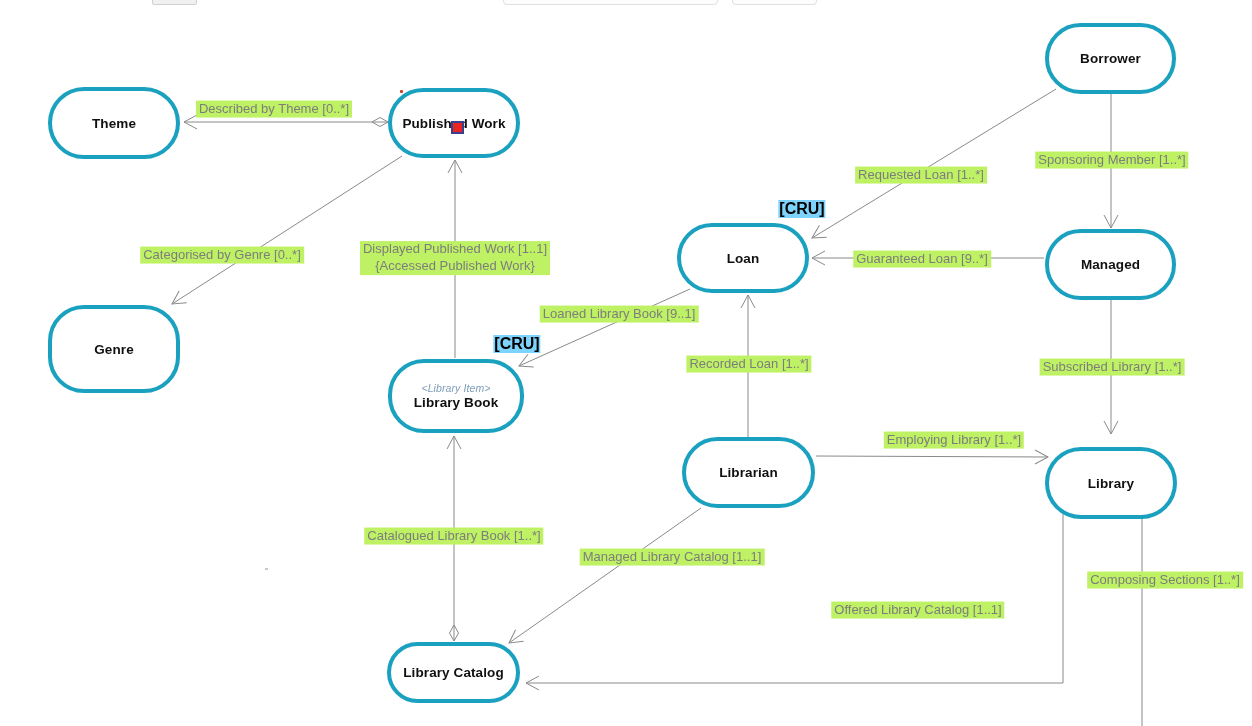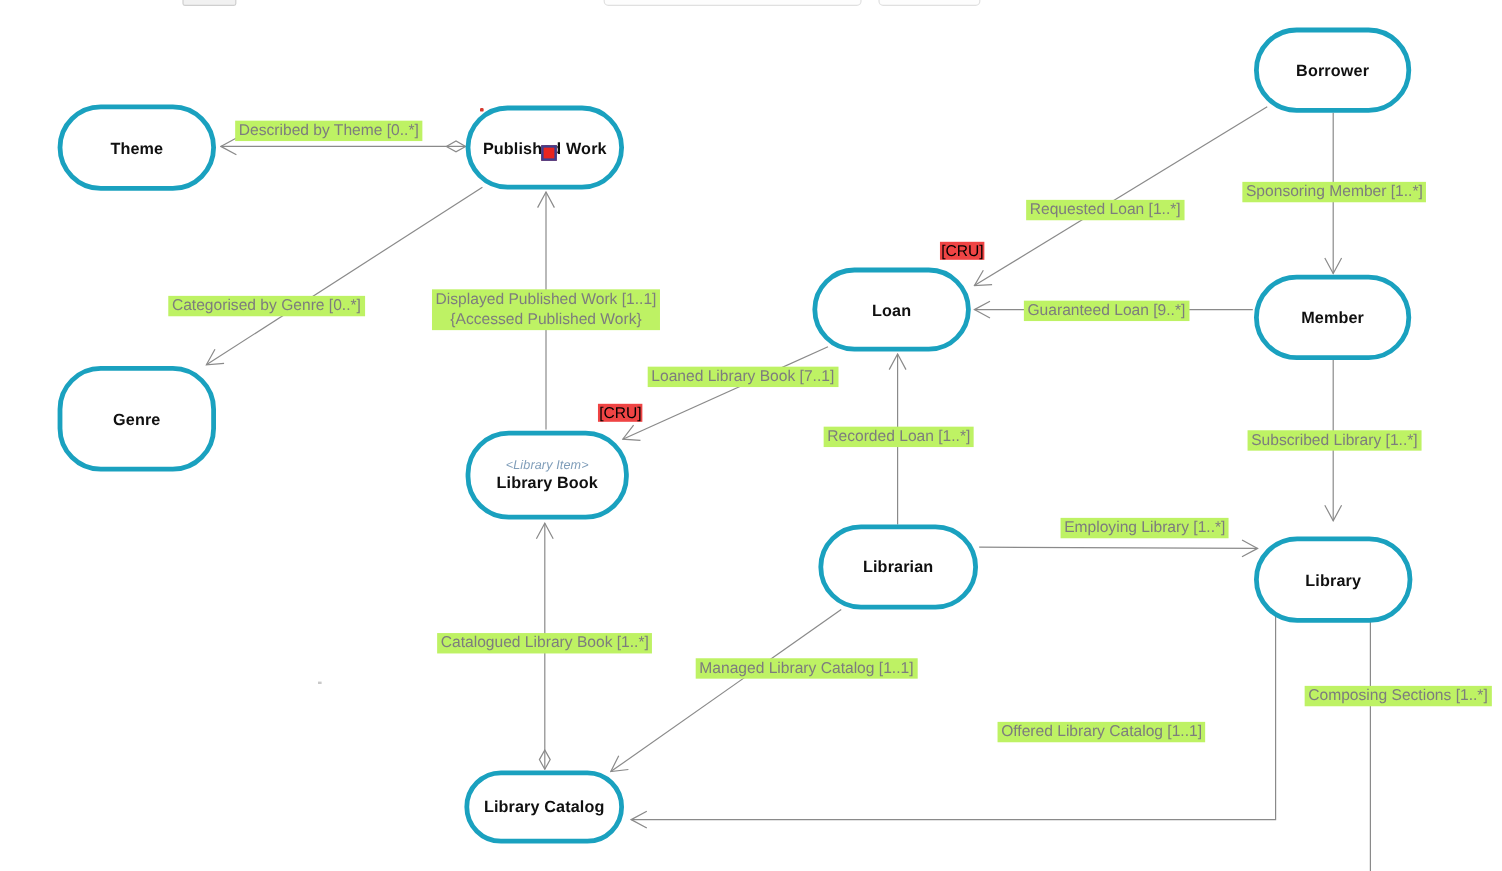--- a/index.html
+++ b/index.html
@@ -19,21 +19,21 @@
   .stereotype{
     font-style:italic;font-weight:normal;font-size:10.5px;color:#7f9db9;line-height:1.15;
   }
   .elabel{
     position:absolute;z-index:2;transform:translate(-50%,-50%);
     background:#bef264;color:#7d7d7d;font-size:13px;line-height:1.3;
     white-space:nowrap;padding:0 3px;text-align:center;
   }
   .cru{
     position:absolute;z-index:4;transform:translate(-50%,-50%);
-    color:#000;font-weight:normal;font-size:13px;background:#ef4444;padding:0 1px;white-space:nowrap;
+    color:#000;font-weight:bold;font-size:16px;background:#7dd3fc;padding:0 1px;white-space:nowrap;
   }
   .frag{
     position:absolute;z-index:5;top:-5px;height:10px;box-sizing:border-box;
     background:#fdfdfd;border:1px solid #e0e0e0;border-radius:0 0 4px 4px;
   }
   .frag.small{background:#f1f1f1;border-color:#cfcfcf;border-radius:0 0 2px 2px}
   .marker-red{
     position:absolute;z-index:4;width:9px;height:9px;
     background:#e8251f;border:2px solid #3b3f8f;
   }
@@ -95,42 +95,42 @@
 
   <div class="node" style="left:677px;top:223px;width:132px;height:70px">
     <span>Loan</span>
   </div>
 
   <div class="node" style="left:1045px;top:23px;width:131px;height:71px">
     <span>Borrower</span>
   </div>
 
   <div class="node" style="left:1045px;top:229px;width:131px;height:71px">
-    <span>Member</span>
+    <span>Managed</span>
   </div>
 
   <div class="node" style="left:1045px;top:447px;width:132px;height:72px">
     <span>Library</span>
   </div>
 
   <div class="node" style="left:682px;top:437px;width:133px;height:71px">
     <span>Librarian</span>
   </div>
 
   <div class="node" style="left:387px;top:642px;width:133px;height:61px">
     <span>Library Catalog</span>
   </div>
 
   <div class="elabel" style="left:274px;top:109px">Described by Theme [0..*]</div>
   <div class="elabel" style="left:222px;top:255px">Categorised by Genre [0..*]</div>
   <div class="elabel" style="left:455px;top:258px">
     <div>Displayed Published Work [1..1]</div>
     <div>{Accessed Published Work}</div>
   </div>
-  <div class="elabel" style="left:619px;top:314px">Loaned Library Book [7..1]</div>
+  <div class="elabel" style="left:619px;top:314px">Loaned Library Book [9..1]</div>
   <div class="elabel" style="left:921px;top:175px">Requested Loan [1..*]</div>
   <div class="elabel" style="left:922px;top:259px">Guaranteed Loan [9..*]</div>
   <div class="elabel" style="left:1112px;top:160px">Sponsoring Member [1..*]</div>
   <div class="elabel" style="left:1112px;top:367px">Subscribed Library [1..*]</div>
   <div class="elabel" style="left:749px;top:364px">Recorded Loan [1..*]</div>
   <div class="elabel" style="left:954px;top:440px">Employing Library [1..*]</div>
   <div class="elabel" style="left:672px;top:557px">Managed Library Catalog [1..1]</div>
   <div class="elabel" style="left:454px;top:536px">Catalogued Library Book [1..*]</div>
   <div class="elabel" style="left:918px;top:610px">Offered Library Catalog [1..1]</div>
   <div class="elabel" style="left:1165px;top:580px">Composing Sections [1..*]</div>

